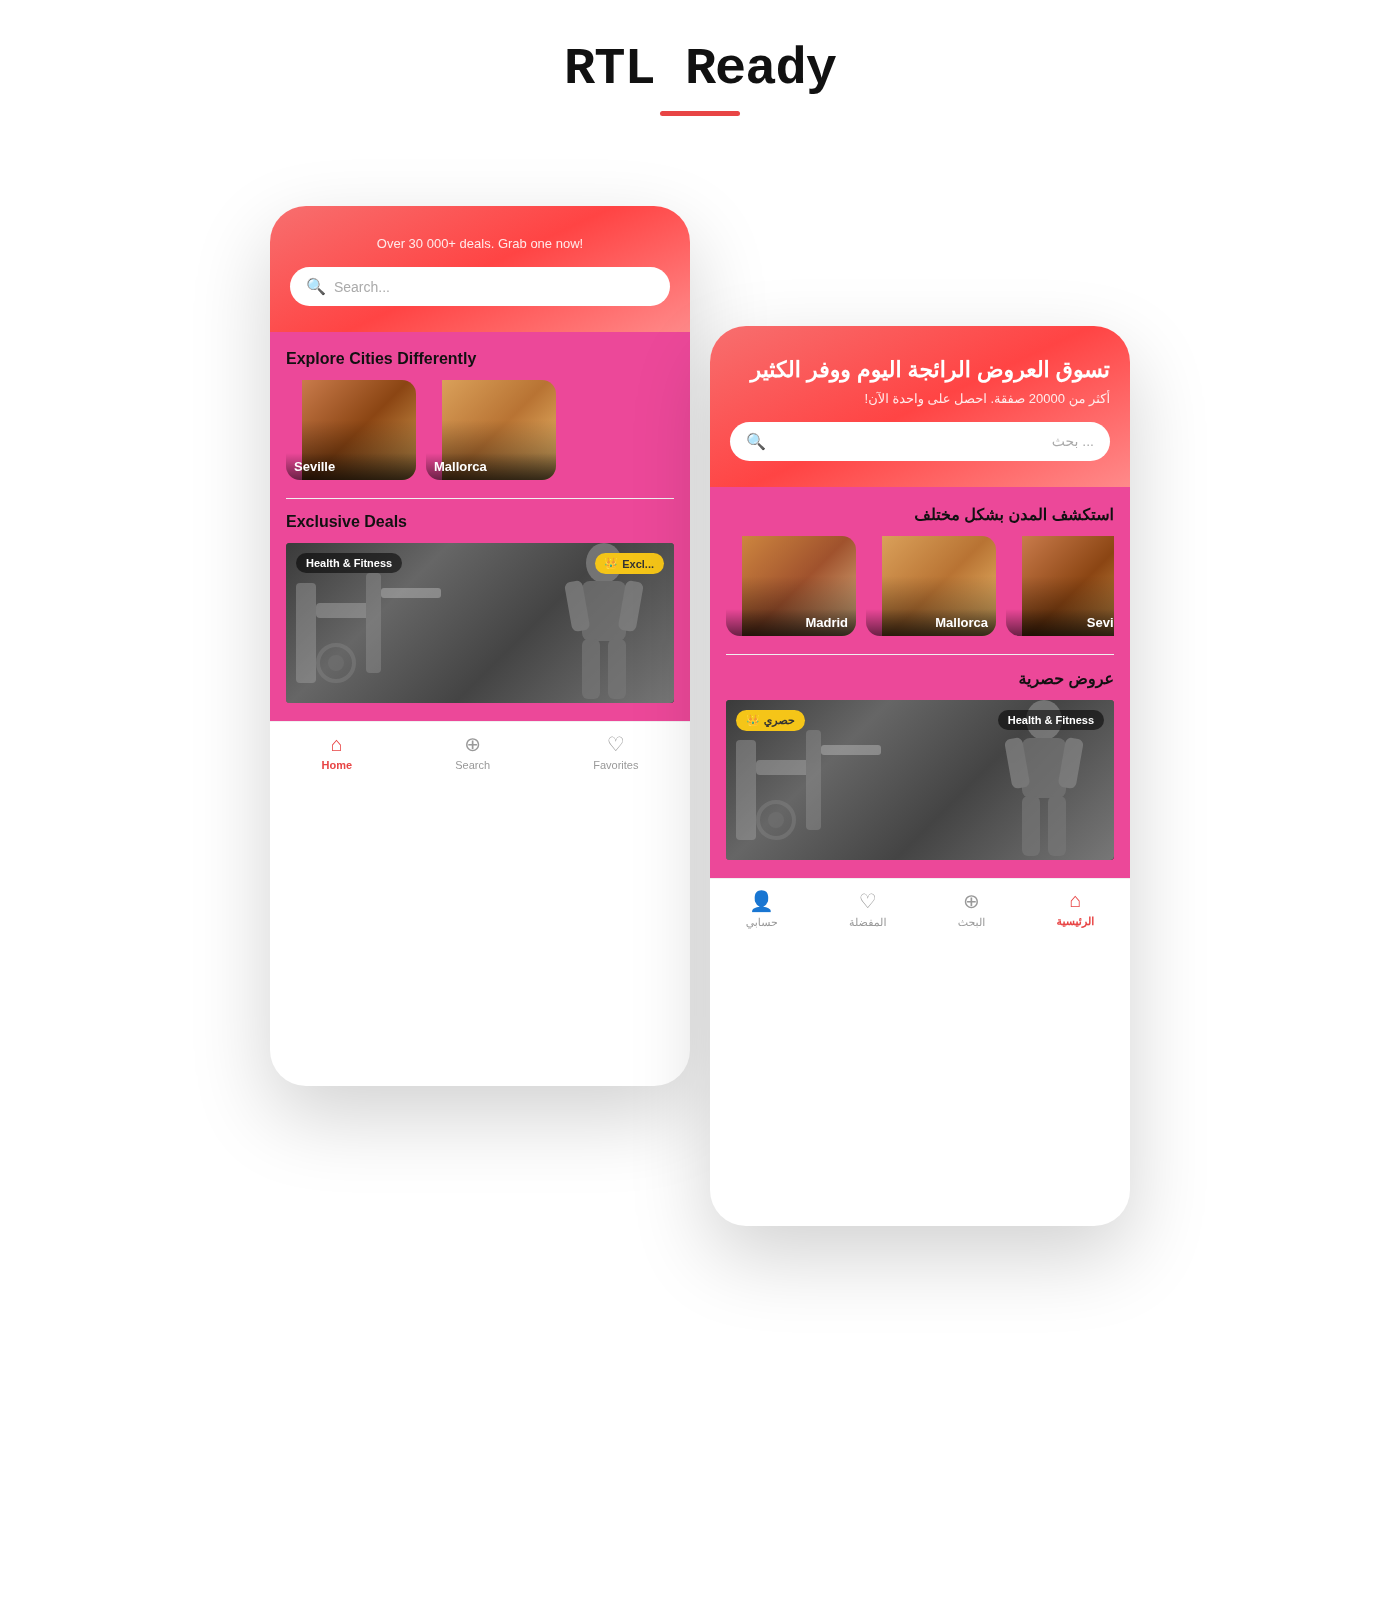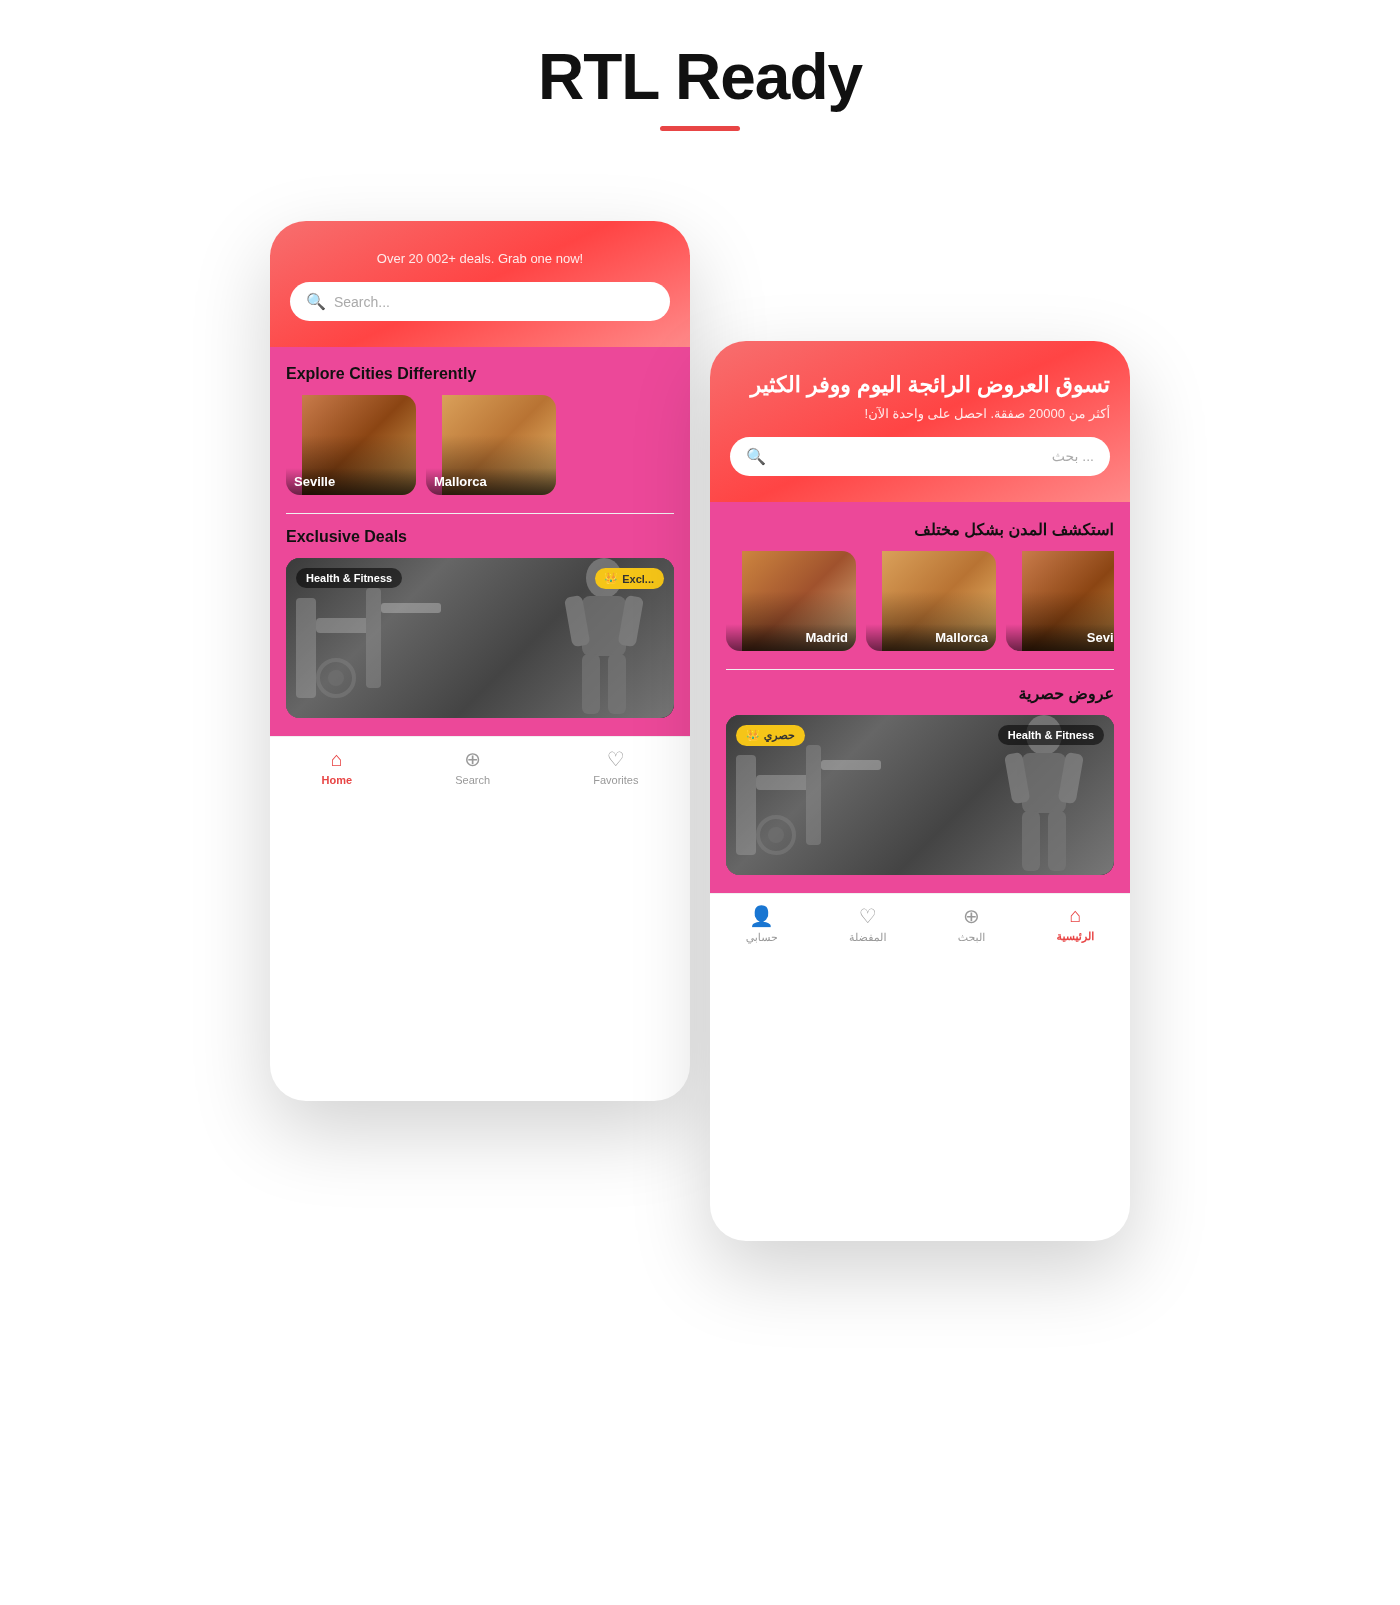--- a/index.html
+++ b/index.html
@@ -12,24 +12,25 @@
       min-height: 1605px;
       padding: 40px 20px 60px;
     }
 
     
     .page-header {
       text-align: center;
       margin-bottom: 50px;
     }
     .page-title {
-      font-size: 64px;
+      font-size: 52px;
       font-weight: 900;
       color: #111;
       letter-spacing: -1px;
+      font-family: Liberation Mono, monospace;
     }
     .page-underline {
       width: 80px;
       height: 5px;
       background: #e84545;
       margin: 12px auto 0;
       border-radius: 3px;
     }
 
     
@@ -174,21 +175,21 @@
     .deals-heading {
       font-size: 16px;
       font-weight: 800;
       color: #111;
       margin-bottom: 12px;
     }
 
     
     .deal-card {
       position: relative;
-      border-radius: 14px;
+      border-radius: 4px;
       overflow: hidden;
       background: #222;
       height: 160px;
       display: flex;
     }
     .deal-card-img {
       width: 100%;
       height: 100%;
       background: linear-gradient(135deg, #555 0%, #888 40%, #333 100%);
       position: relative;
@@ -289,21 +290,21 @@
 <div class="page-header">
   <h1 class="page-title">RTL Ready</h1>
   <div class="page-underline"></div>
 </div>
 
 <div class="phones-wrapper">
 
   <div class="phone phone-ltr">
 
     <div class="ltr-header-bg">
-      <div class="phone-header-subtitle">Over 20 002+ deals. Grab one now!</div>
+      <div class="phone-header-subtitle">Over 30 000+ deals. Grab one now!</div>
 
       <div class="search-bar">
         <span class="search-icon">🔍</span>
         <span class="search-placeholder">Search...</span>
       </div>
     </div>
 
     <div class="phone-body-inner">
 
       <div class="section-heading">Explore Cities Differently</div>

